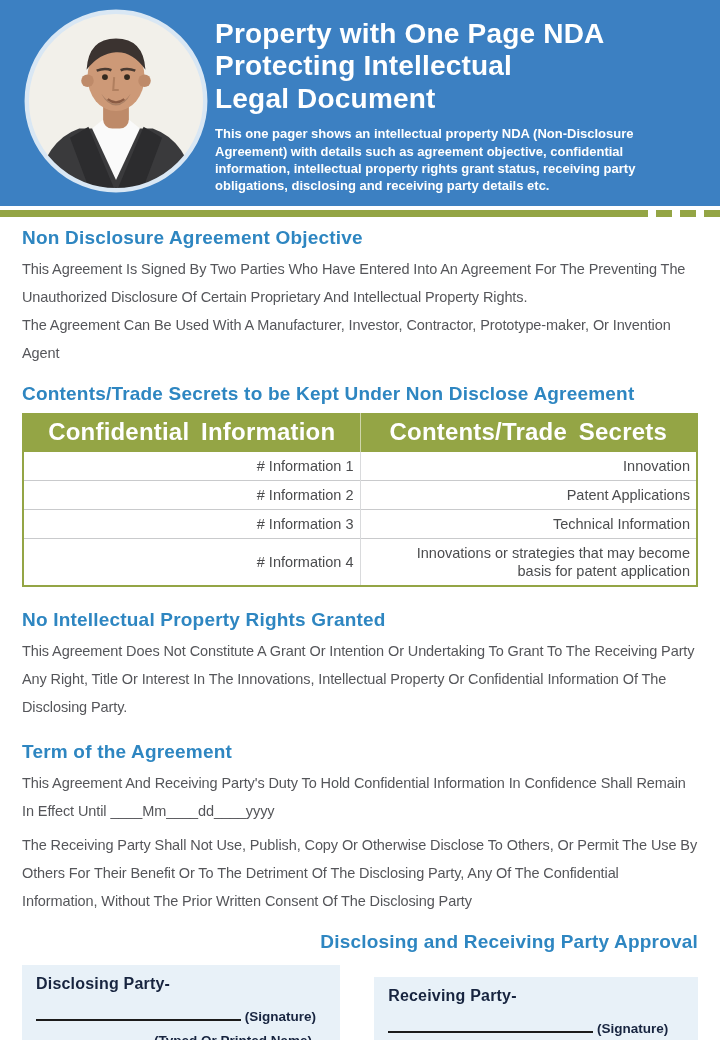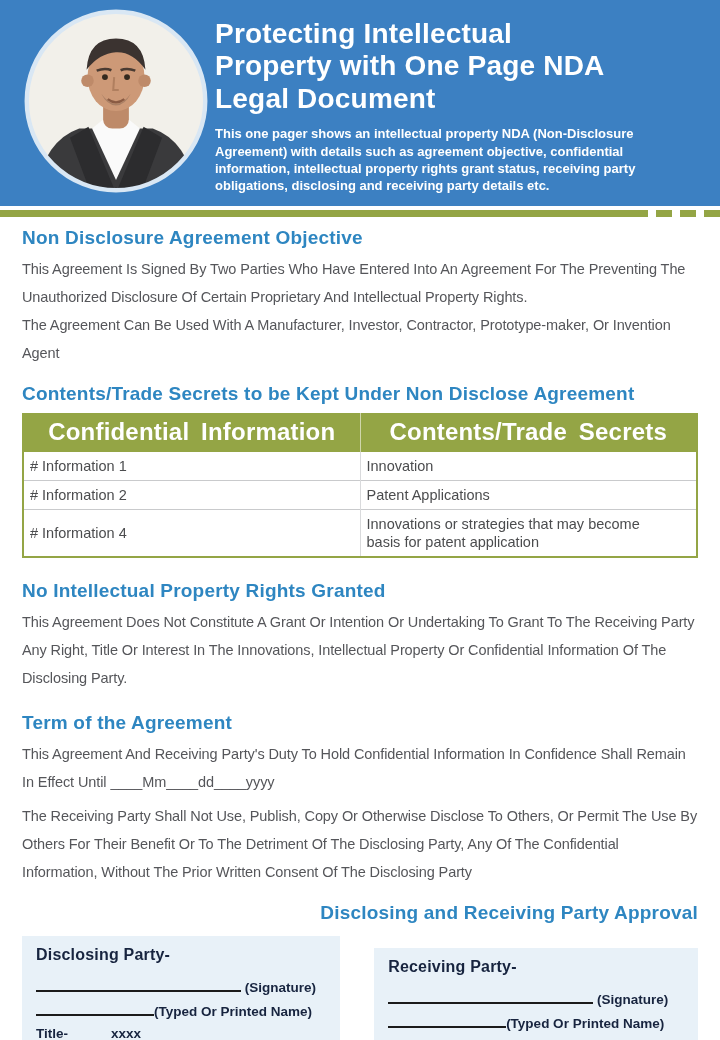--- a/index.html
+++ b/index.html
@@ -71,21 +71,21 @@
   table.nda-table th {
     background:#94A545; color:#ffffff;
     font-size:24px; font-weight:bold;
     padding:5px 4px 6px; text-align:center;
     word-spacing:5px; letter-spacing:0.2px;
     width:50%;
   }
   table.nda-table th + th { border-left:1px solid rgba(255,255,255,0.55); }
   table.nda-table td {
     font-size:14.5px; color:#4B4C4E;
-    text-align:left; padding:5px 6px;
+    text-align:right; padding:5px 6px;
     border-top:1px solid #C9CACC;
     line-height:18px;
   }
   table.nda-table td + td { border-left:1px solid #D9DADC; }
   table.nda-table tr:first-child td { border-top:none; }
   .cell-wrap { display:inline-block; max-width:310px; }
 
   
   .boxes { display:flex; gap:34px; margin-top:12px; }
   .party-box {
@@ -141,22 +141,22 @@
           <circle cx="44" cy="37" r="1.6" fill="#33291F"></circle>
           <circle cx="56" cy="37" r="1.6" fill="#33291F"></circle>
           <path d="M49 37 L48.5 44 L51.5 44" stroke="#B07F5F" stroke-width="1.1" fill="none"></path>
           <path d="M45.5 49 Q50 52.5 54.5 49" stroke="#8A5B43" stroke-width="1.3" fill="none"></path>
           <path d="M42 46 Q50 57 58 46 Q55 52 50 52.5 Q45 52 42 46 Z" fill="#6B5344" opacity="0.35"></path>
         </g>
         <circle cx="50" cy="50" r="48.5" fill="none" stroke="#D9E7F4" stroke-width="2.4"></circle>
       </svg>
     </div>
     <div class="header-text">
+      <div class="title-line">Property with One Page NDA</div>
       <div class="title-line">Protecting Intellectual</div>
-      <div class="title-line">Property with One Page NDA</div>
       <div class="title-line">Legal Document</div>
       <p class="subtitle">This one pager shows an intellectual property NDA (Non-Disclosure Agreement) with details such as agreement objective, confidential information, intellectual property rights grant status, receiving party obligations, disclosing and receiving party details etc.</p>
     </div>
   </div>
 
   <div class="divider-row">
     <div class="divider-solid"></div>
     <div class="divider-dash"></div>
     <div class="divider-dash"></div>
     <div class="divider-dash"></div>
@@ -179,20 +179,24 @@
       <tbody>
         <tr>
           <td># Information 1</td>
           <td>Innovation</td>
         </tr>
         <tr>
           <td># Information 2</td>
           <td>Patent Applications</td>
         </tr>
         <tr>
+          <td># Information 3</td>
+          <td>Technical Information</td>
+        </tr>
+        <tr>
           <td># Information 4</td>
           <td><span class="cell-wrap">Innovations or strategies that may become basis for patent application</span></td>
         </tr>
       </tbody>
     </table>
 
     <div class="section-heading mt-norights">No Intellectual Property Rights Granted</div>
     <p class="section-body">This Agreement Does Not Constitute A Grant Or Intention Or Undertaking To Grant To The Receiving Party Any Right, Title Or Interest In The Innovations, Intellectual Property Or Confidential Information Of The Disclosing Party.</p>
 
     <div class="section-heading mt-term">Term of the Agreement</div>

